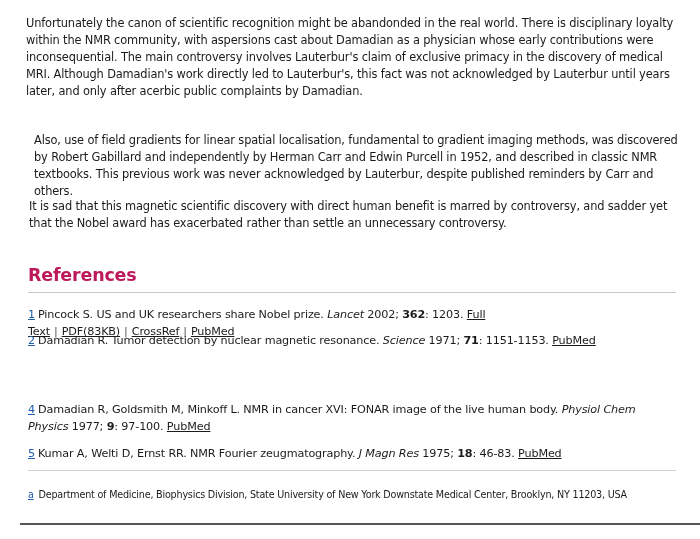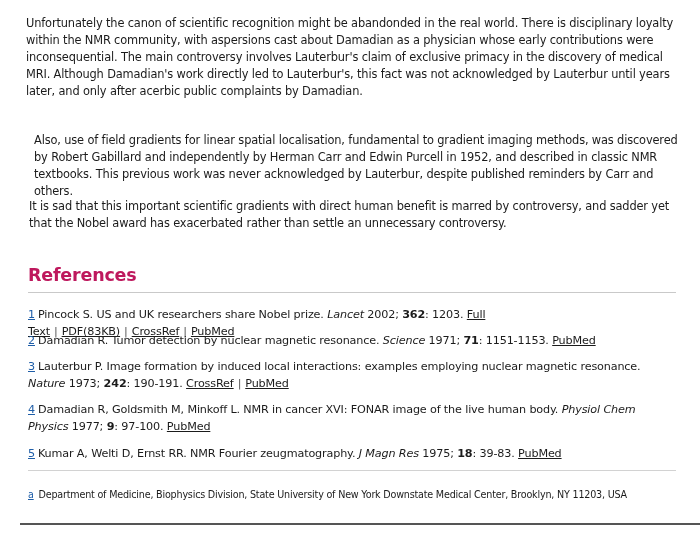--- a/index.html
+++ b/index.html
@@ -87,43 +87,40 @@
     i, em { font-style: italic; }
     b { font-weight: bold; }
   </style>
 </head>
 <body>
 
 <div class="page">
 
   <p class="para p1" style="margin:0">Unfortunately the canon of scientific recognition might be abandonded in the real world. There is disciplinary loyalty within the NMR community, with aspersions cast about Damadian as a physician whose early contributions were inconsequential. The main controversy involves Lauterbur's claim of exclusive primacy in the discovery of medical MRI. Although Damadian's work directly led to Lauterbur's, this fact was not acknowledged by Lauterbur until years later, and only after acerbic public complaints by Damadian.</p>
   <p class="para p2" style="margin:8px">Also, use of field gradients for linear spatial localisation, fundamental to gradient imaging methods, was discovered by Robert Gabillard and independently by Herman Carr and Edwin Purcell in 1952, and described in classic NMR textbooks. This previous work was never acknowledged by Lauterbur, despite published reminders by Carr and others.</p>
-  <p class="para p3" style="margin:0">It is sad that this important scientific gradients with direct human benefit is marred by controversy, and sadder yet that the Nobel award has exacerbated rather than settle an unnecessary controversy.</p>
+  <p class="para p3" style="margin:0">It is sad that this magnetic scientific discovery with direct human benefit is marred by controversy, and sadder yet that the Nobel award has exacerbated rather than settle an unnecessary controversy.</p>
 
   <div class="refs-title">References</div>
   <div class="rule rule-top"></div>
 
   <div class="ref r1">
     <a class="ref-num">1</a><span>Pincock S. US and UK researchers share Nobel prize. </span><i>Lancet</i><span> 2002; </span><b>362</b><span>: 1203. </span><a class="ref-link">Full Text</a><span class="sep">|</span><a class="ref-link">PDF(83KB)</a><span class="sep">|</span><a class="ref-link">CrossRef</a><span class="sep">|</span><a class="ref-link">PubMed</a>
   </div>
 
   <div class="ref r2">
     <a class="ref-num">2</a><span>Damadian R. Tumor detection by nuclear magnetic resonance. </span><i>Science</i><span> 1971; </span><b>71</b><span>: 1151-1153. </span><a class="ref-link">PubMed</a>
   </div>
 
-  <div class="ref r3">
-    <a class="ref-num">3</a><span>Lauterbur P. Image formation by induced local interactions: examples employing nuclear magnetic resonance. </span><i>Nature</i><span> 1973; </span><b>242</b><span>: 190-191. </span><a class="ref-link">CrossRef</a><span class="sep">|</span><a class="ref-link">PubMed</a>
-  </div>
 
   <div class="ref r4">
     <a class="ref-num">4</a><span>Damadian R, Goldsmith M, Minkoff L. NMR in cancer XVI: FONAR image of the live human body. </span><i>Physiol Chem Physics</i><span> 1977; </span><b>9</b><span>: 97-100. </span><a class="ref-link">PubMed</a>
   </div>
 
   <div class="ref r5">
-    <a class="ref-num">5</a><span>Kumar A, Welti D, Ernst RR. NMR Fourier zeugmatography. </span><i>J Magn Res</i><span> 1975; </span><b>18</b><span>: 39-83. </span><a class="ref-link">PubMed</a>
+    <a class="ref-num">5</a><span>Kumar A, Welti D, Ernst RR. NMR Fourier zeugmatography. </span><i>J Magn Res</i><span> 1975; </span><b>18</b><span>: 46-83. </span><a class="ref-link">PubMed</a>
   </div>
 
   <div class="rule rule-mid"></div>
 
   <div class="affil">
     <a class="ref-num">a</a>
     <span>Department of Medicine, Biophysics Division, State University of New York Downstate Medical Center, Brooklyn, NY 11203, USA</span>
   </div>
 
   <div class="rule rule-bottom"></div>

